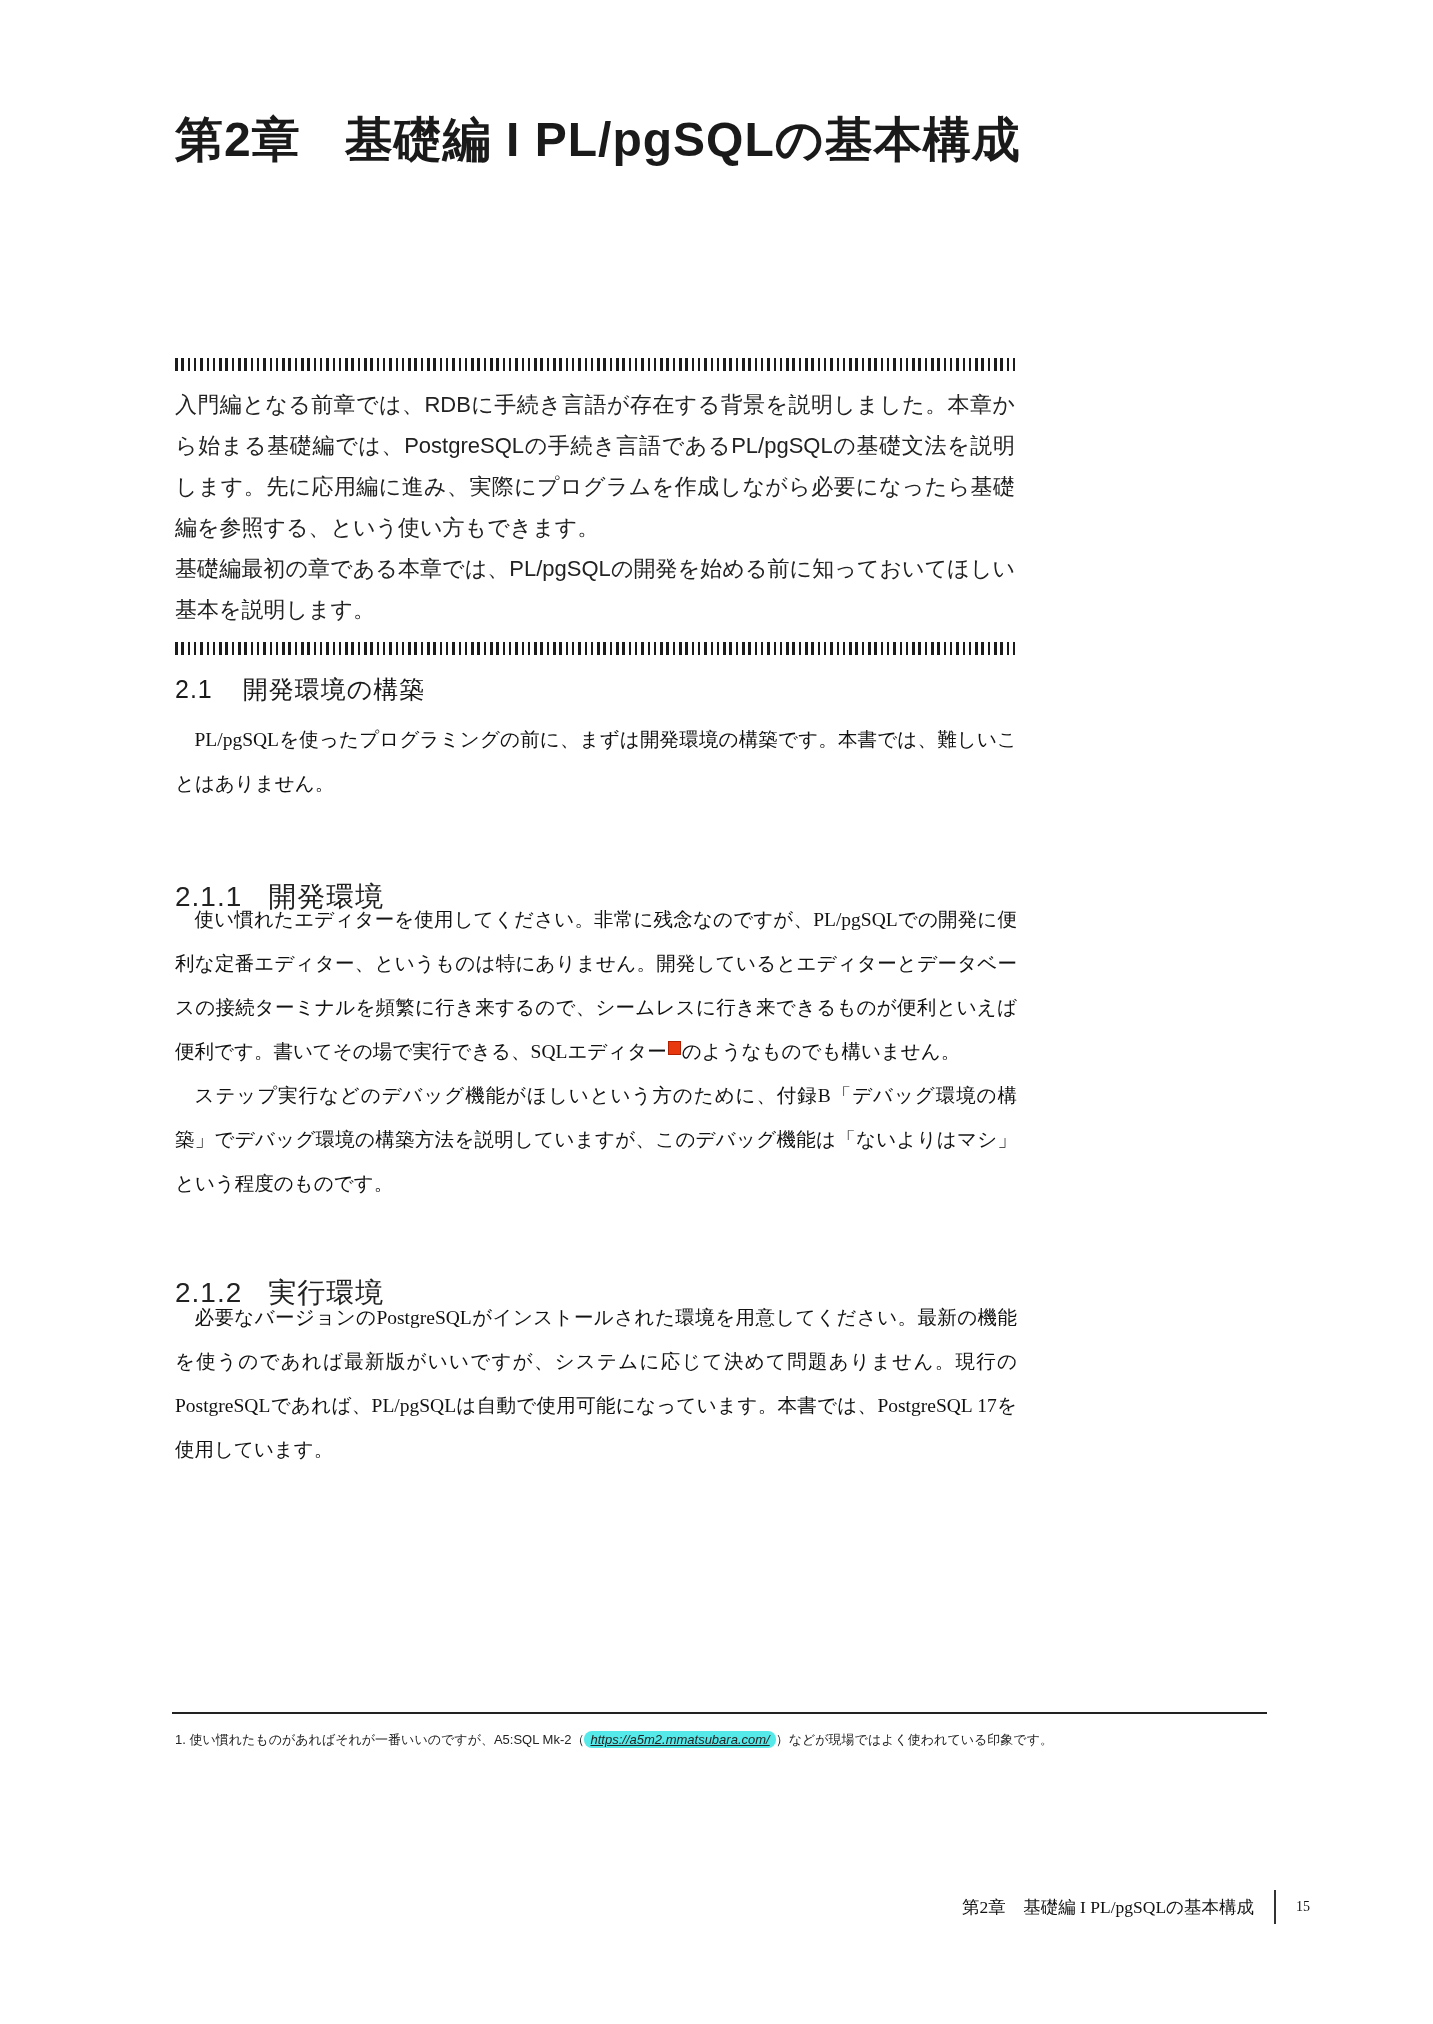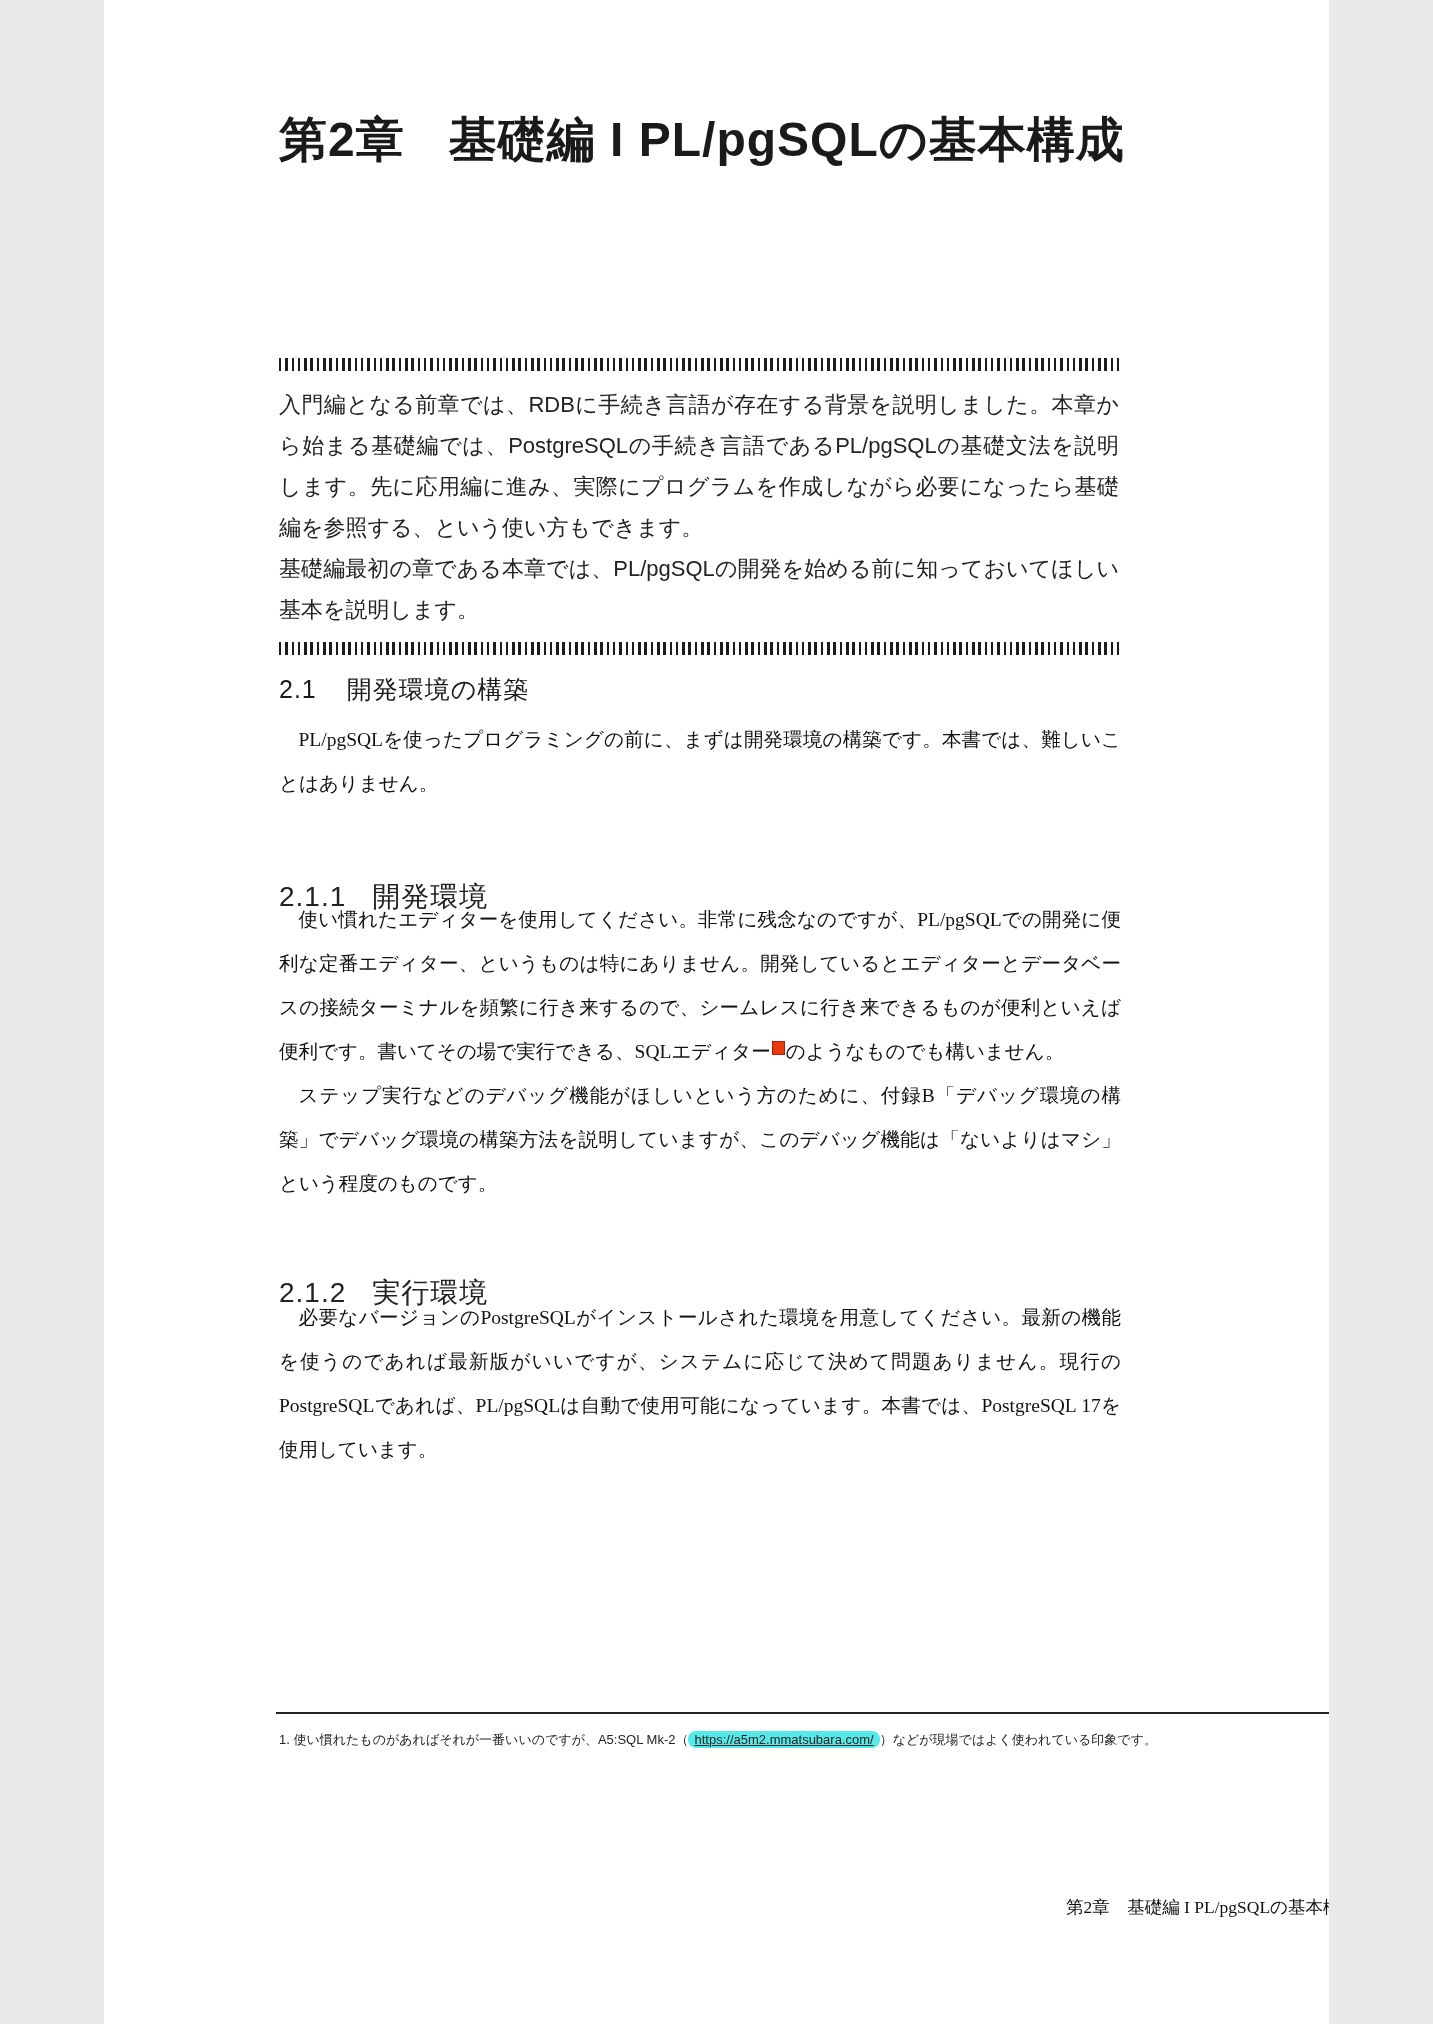--- a/index.html
+++ b/index.html
@@ -1,18 +1,18 @@
 <!DOCTYPE html>
 <html lang="ja"><head>
 <meta charset="utf-8">
 <style>
   html,body{margin:0;padding:0;background:#e9e9e9;}
   .page{
     position:relative;
-    width:1225px;height:2024px;
+    width:1433px;height:2024px;
     background:#ffffff;
     margin:0 auto;
     overflow:hidden;
     color:#1a1a1a;
   }
   
   .chapter-title{
     position:absolute;left:175px;top:76px;
     font-family:"Liberation Sans",sans-serif;
     font-size:48px;font-weight:700;letter-spacing:1px;
@@ -76,20 +76,21 @@
     font-family:"Liberation Sans",sans-serif;
     font-size:13px;line-height:24px;color:#222;
   }
   .footnote .fn-link{
     background:#55e9e9;
     border-radius:8px;
     padding:1px 6px;
     color:#222;
     text-decoration:underline;
     cursor:pointer;
+    font-style:italic;
   }
   
   .footer{
     position:absolute;left:175px;top:1890px;width:1135px;
     display:flex;justify-content:flex-end;align-items:center;
     font-family:"Liberation Serif","DejaVu Serif",serif;
     font-size:17.5px;color:#111;
   }
   .footer .divider{width:2px;height:34px;background:#333;margin:0 20px;}
   .footer .page-num{font-size:14px;}

